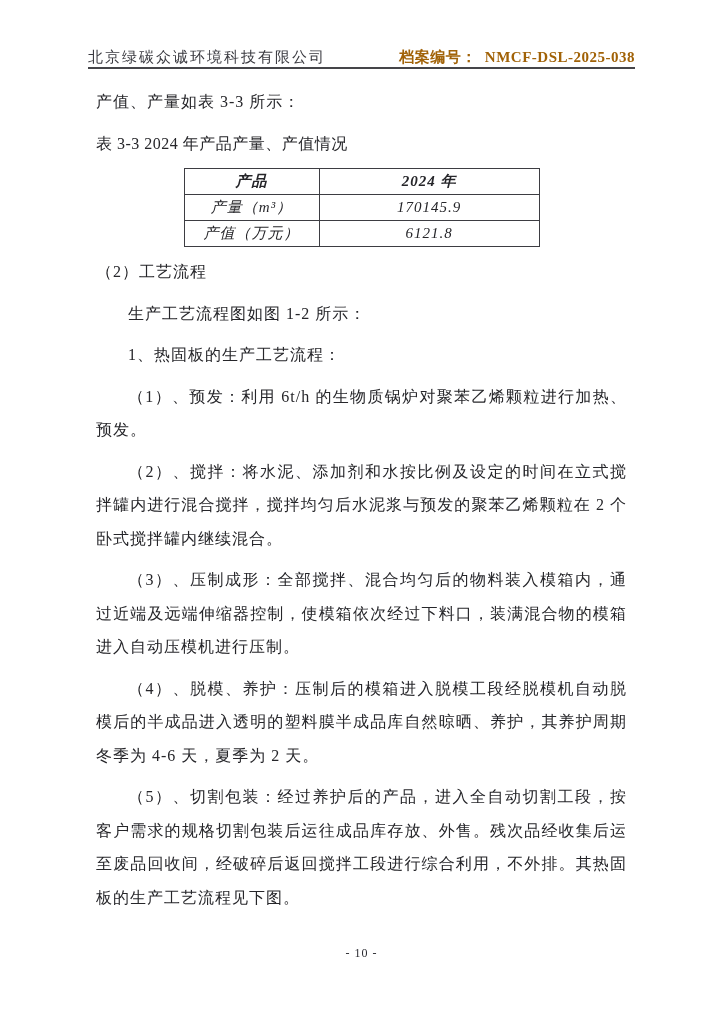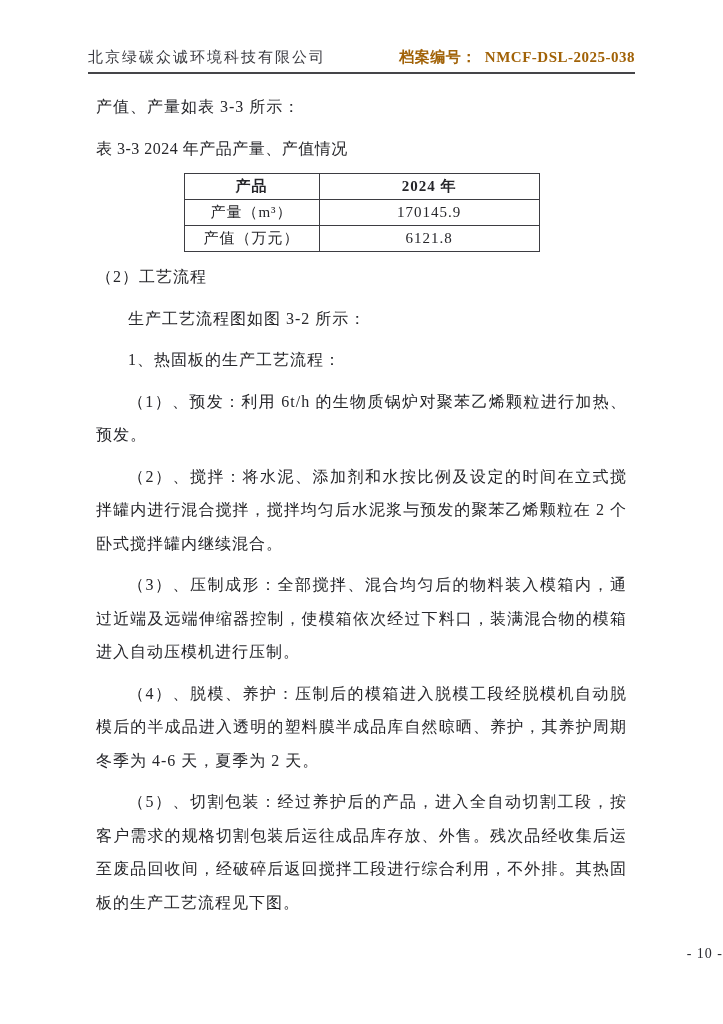--- a/index.html
+++ b/index.html
@@ -15,21 +15,20 @@
     width: 723px; height: 1024px;
     background: #ffffff;
     box-sizing: border-box;
     padding: 48px 88px 0 88px;
   }
   
   .doc-header {
     display: flex;
     justify-content: space-between;
     align-items: flex-start;
-    padding-bottom: 5px;
     border-bottom: 2px solid #454549;
     font-size: 15px;
     line-height: 19px;
   }
   .doc-header .company {
     letter-spacing: 2px;
     color: #3a3a40;
   }
   .doc-header .archive {
     font-weight: bold;
@@ -53,41 +52,42 @@
     letter-spacing: 0.5px;
   }
   p.indent2 { text-indent: 2em; }
   p.step { text-indent: 2em; }
   
   table.data-table {
     border-collapse: collapse;
     margin: 4px auto 0 auto;
     width: 355px;
     table-layout: fixed;
+    font-style: italic;
   }
   table.data-table td, table.data-table th {
     border: 1.4px solid #3d3d42;
     height: 25px;
     text-align: center;
     vertical-align: middle;
     font-size: 15px;
     font-weight: normal;
     letter-spacing: 1px;
     padding: 0 2px;
   }
   table.data-table .hrow td { font-weight: bold; }
   table.data-table col.c1 { width: 135px; }
   table.data-table col.c2 { width: 220px; }
   
   .footer {
     position: absolute;
     left: 0; right: 0;
     top: 946px;
-    text-align: right;
-    font-size: 14px;
+    text-align: center;
+    font-size: 12px;
     color: #2b2b31;
     letter-spacing: 1px;
   }
 </style>
 </head>
 <body>
 
 <div class="page">
 
   <div class="doc-header">
@@ -118,21 +118,21 @@
           <td>170145.9</td>
         </tr>
         <tr>
           <td>产值（万元）</td>
           <td>6121.8</td>
         </tr>
       </tbody>
     </table>
 
     <p>（2）工艺流程</p>
-    <p class="indent2">生产工艺流程图如图 3-2 所示：</p>
+    <p class="indent2">生产工艺流程图如图 1-2 所示：</p>
     <p class="indent2">1、热固板的生产工艺流程：</p>
 
     <p class="step">（1）、预发：利用 6t/h 的生物质锅炉对聚苯乙烯颗粒进行加热、预发。</p>
     <p class="step">（2）、搅拌：将水泥、添加剂和水按比例及设定的时间在立式搅拌罐内进行混合搅拌，搅拌均匀后水泥浆与预发的聚苯乙烯颗粒在 2 个卧式搅拌罐内继续混合。</p>
     <p class="step">（3）、压制成形：全部搅拌、混合均匀后的物料装入模箱内，通过近端及远端伸缩器控制，使模箱依次经过下料口，装满混合物的模箱进入自动压模机进行压制。</p>
     <p class="step">（4）、脱模、养护：压制后的模箱进入脱模工段经脱模机自动脱模后的半成品进入透明的塑料膜半成品库自然晾晒、养护，其养护周期冬季为 4-6 天，夏季为 2 天。</p>
     <p class="step">（5）、切割包装：经过养护后的产品，进入全自动切割工段，按客户需求的规格切割包装后运往成品库存放、外售。残次品经收集后运至废品回收间，经破碎后返回搅拌工段进行综合利用，不外排。其热固板的生产工艺流程见下图。</p>
 
   </div>
 

